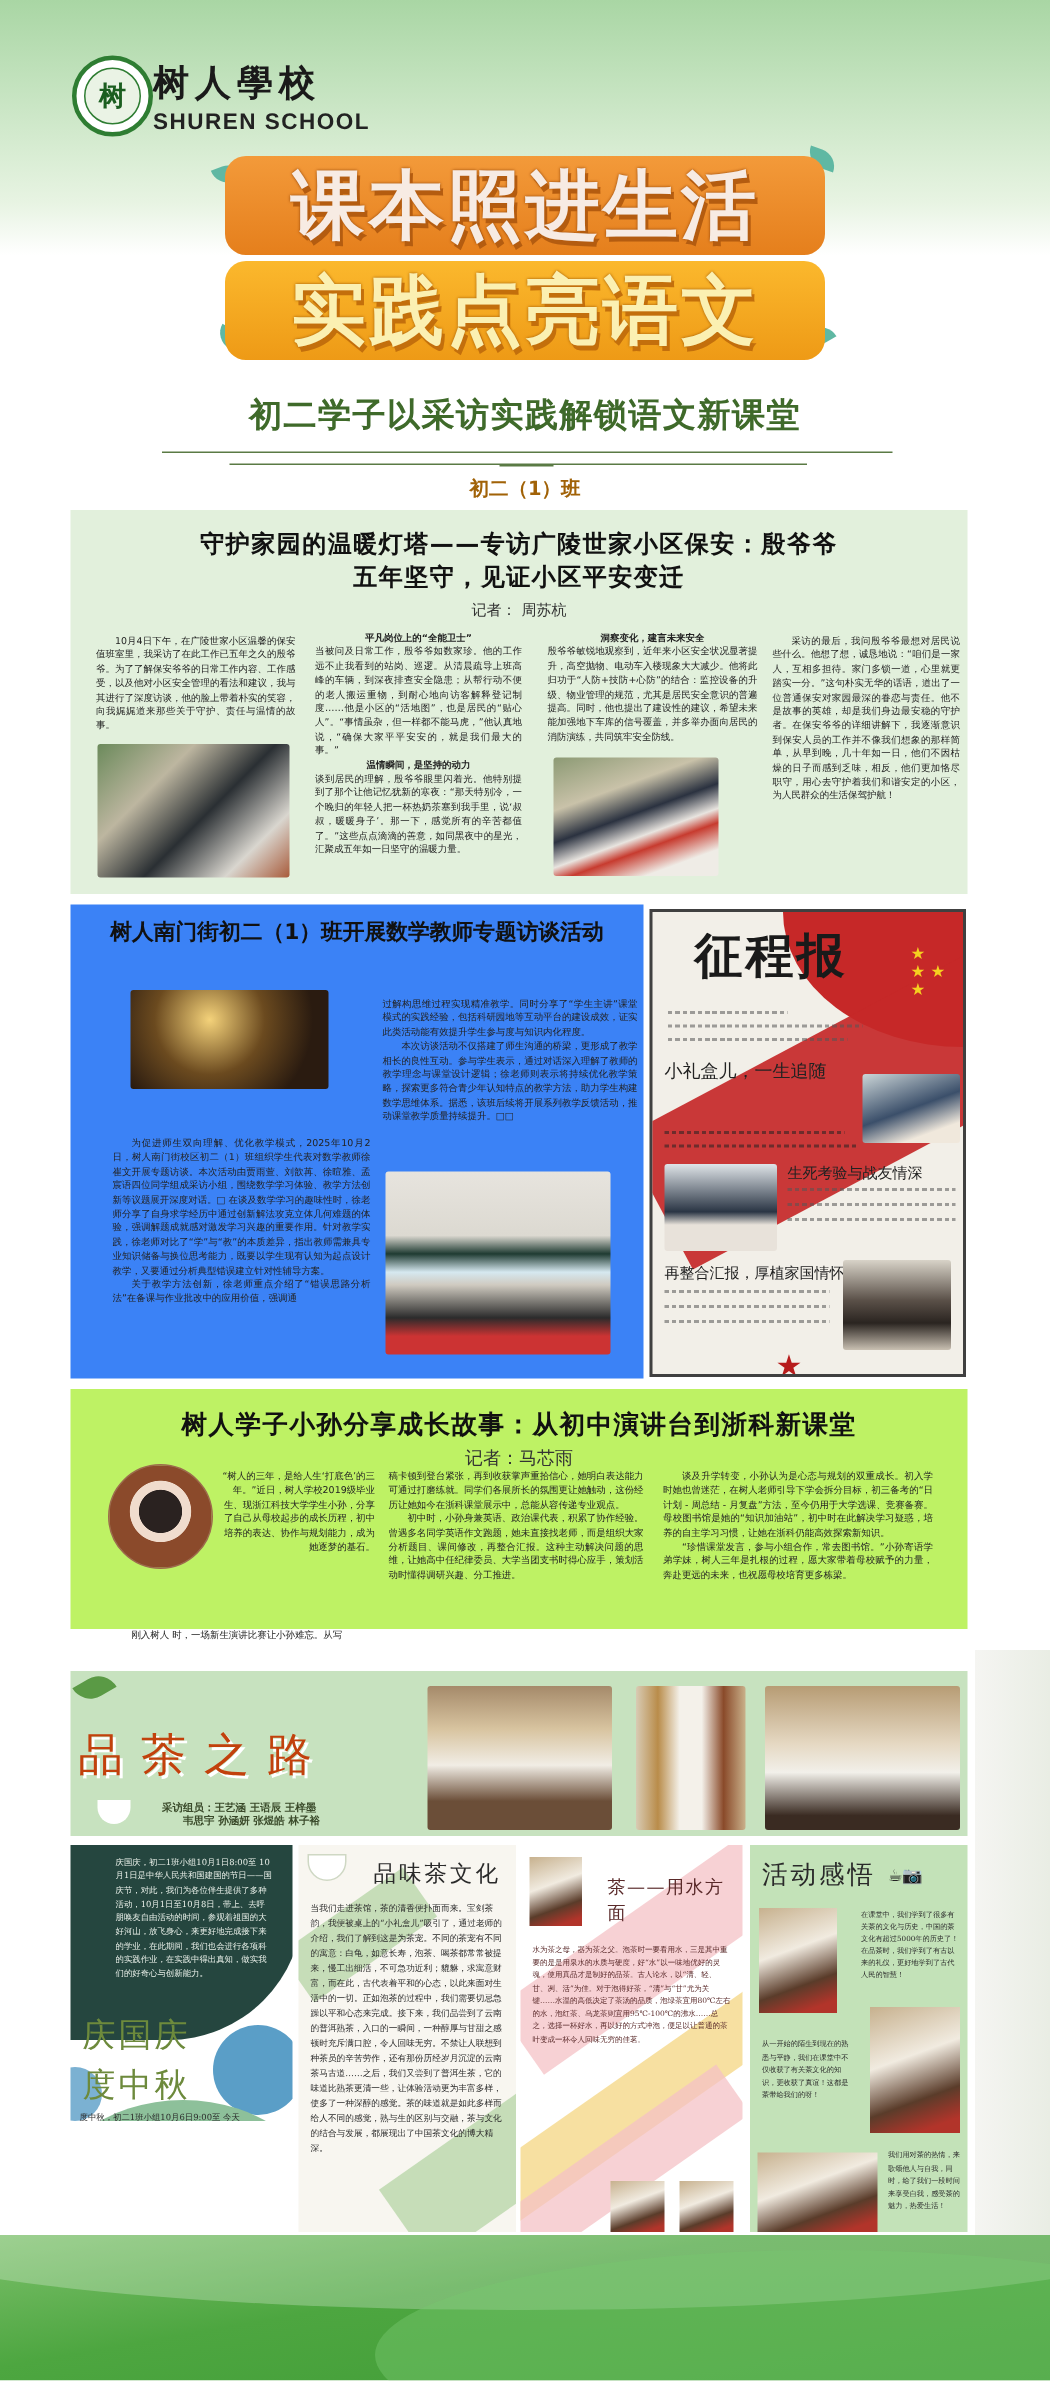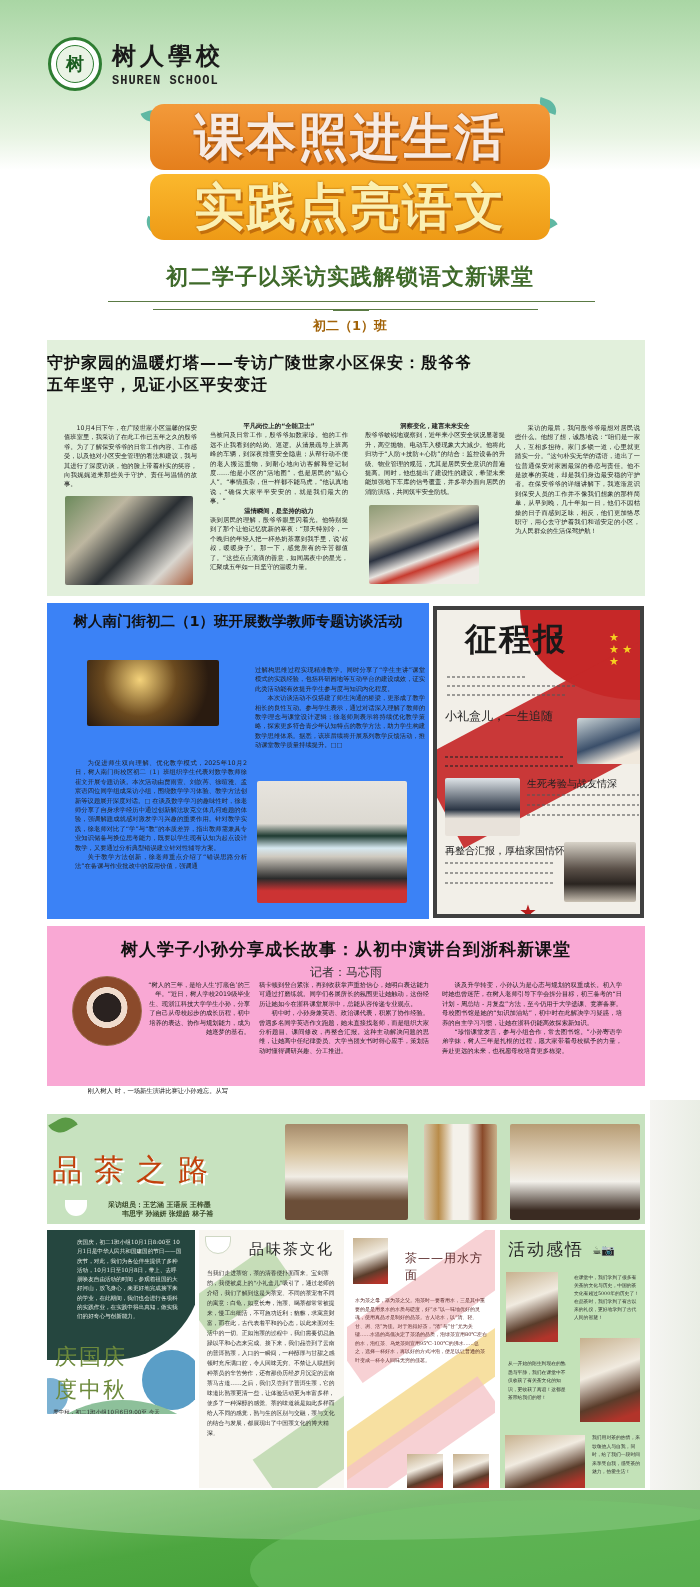--- a/index.html
+++ b/index.html
@@ -6,56 +6,56 @@
 html,body{width:700px;height:1587px;overflow:hidden}
 body{font-family:"DejaVu Sans","Liberation Sans",sans-serif;background:#fff;position:relative;color:#222}
 .bg-top{position:absolute;left:0;top:0;width:700px;height:170px;background:linear-gradient(#a9d6a4,#e8f4e3 80%,#fff)}
 .bg-bottom{position:absolute;left:0;top:1490px;width:700px;height:97px;background:linear-gradient(170deg,#7cc06b 0%,#4da640 40%,#3f9a35 100%);overflow:hidden}
 .bg-bottom .wave1{position:absolute;left:-100px;top:-60px;width:900px;height:110px;border-radius:50%;background:rgba(255,255,255,0.25)}
 .bg-bottom .wave2{position:absolute;left:250px;top:10px;width:600px;height:140px;border-radius:50%;background:rgba(120,200,110,0.45)}
 .bg-right{position:absolute;right:0;top:1100px;width:50px;height:400px;background:linear-gradient(90deg,#f5f5f2,#e9ede4)}
 .logo{position:absolute;left:48px;top:37px;display:flex;align-items:center}
 .logo-seal{width:54px;height:54px;border-radius:50%;border:3px solid #2e7d32;background:#fff;display:flex;align-items:center;justify-content:center;position:relative}
 .logo-seal .inner{width:38px;height:38px;border-radius:50%;border:1.5px solid #2e7d32;background:#eaf3e5;display:flex;align-items:center;justify-content:center;color:#1b5e20;font-weight:bold;font-size:18px;font-family:"DejaVu Serif",serif}
-.logo-text{margin-left:10px}
+.logo-text{}
 .logo-cn{font-family:"DejaVu Serif",serif;font-size:24px;font-weight:bold;color:#1a1a1a;letter-spacing:4px}
-.logo-en{font-family:Liberation Mono, monospace;font-size:12px;font-weight:bold;color:#222;letter-spacing:1px;margin-top:2px}
+.logo-en{font-family:Liberation Sans, sans-serif;font-size:15px;font-weight:bold;color:#222;letter-spacing:1px;margin-top:2px}
 .hero{position:absolute;left:150px;top:100px;width:400px;height:150px}
 .hero-line{position:absolute;left:0;width:400px;height:66px;display:flex;align-items:center;justify-content:center;border-radius:14px;font-size:50px;font-weight:900;letter-spacing:2px}
 .hero-line1{top:4px;background:linear-gradient(#f39a3a,#e57f1c);color:#f7ebe3;text-shadow:2px 3px 0 #b45c10,0 0 2px #8a3d05}
 .hero-line2{top:74px;background:linear-gradient(#fbb82d,#ee9a16);color:#fbf0b2;text-shadow:2px 3px 0 #c36f0c,0 0 2px #9b5404}
 .leaf{position:absolute;width:20px;height:12px;background:#5fb8a3;border-radius:0 12px 0 12px}
 .subtitle{position:absolute;left:0;top:262px;width:700px;text-align:center;font-size:22px;font-weight:900;color:#3f6a2a;letter-spacing:1px}
 .divider{position:absolute;left:108px;top:301px;width:487px;height:12px}
 .divider .l1{position:absolute;left:0;top:0;width:487px;height:1px;background:#5a7a44}
 .divider .l2{position:absolute;left:45px;top:8px;width:385px;height:1px;background:#5a7a44}
 .divider .v{position:absolute;left:225px;top:0;width:36px;height:10px;border-bottom:1.5px solid #5a7a44}
 .class-label{position:absolute;left:0;top:317px;width:700px;text-align:center;font-size:13px;font-weight:bold;color:#a16207}
 .panel{position:absolute}
 .p1{left:47px;top:340px;width:598px;height:256px;background:#e2f0dc}
-.p1 h2{font-size:16px;font-weight:900;line-height:22px;margin-top:12px;color:#111;letter-spacing:1px}
+.p1 h2{text-align:center;font-size:16px;font-weight:900;line-height:22px;margin-top:12px;color:#111;letter-spacing:1px}
 .byline{text-align:center;font-size:10px;color:#333;margin-top:4px}
 .col{position:absolute;font-size:6.3px;line-height:9.4px;color:#222;text-align:justify;text-indent:2em}
 .col .sub{font-weight:bold;text-align:center;text-indent:0;display:block}
 .photo{position:absolute;border-radius:2px;overflow:hidden}
 .ph-street{background:linear-gradient(135deg,#6b8a5b 0%,#bdb6a0 30%,#2a2f33 55%,#d9d6cf 80%,#a85b3b)}
 .ph-duo{background:linear-gradient(160deg,#8c9a74 0%,#c9c2a9 30%,#2b3240 48%,#e8e4df 62%,#c73b2f 70%,#efece6 85%)}
 .p2{left:47px;top:603px;width:382px;height:316px;background:#3b82f6}
 .p2 h2{text-align:center;font-size:14.5px;font-weight:900;margin-top:9px;color:#111}
 .p2 .byline{font-size:10px;margin-top:5px}
 .ph-carousel{background:radial-gradient(circle at 40% 30%,#f4d27a 0,#6b4a1f 40%,#2a1b10 75%);}
 .ph-class{background:linear-gradient(180deg,#e7e4de 0%,#dcd9d1 35%,#1f3b32 45%,#d6e8f0 55%,#cfcac0 62%,#2b2b2b 80%,#c33 90%)}
-.zcb{position:absolute;left:433px;top:606px;width:211px;height:312px;background:#f2efe8;overflow:hidden;border:4px solid #404040}
+.zcb{position:absolute;left:433px;top:606px;width:211px;height:312px;background:#f2efe8;overflow:hidden;border:2px solid #404040}
 .zcb .flag{position:absolute;left:-20px;top:10px;width:280px;height:100px;background:#c62828;transform:rotate(-28deg);transform-origin:left top;opacity:0.92;top:150px}
 .zcb .flag2{position:absolute;right:0;top:0;width:120px;height:90px;background:#c62828;border-bottom-left-radius:100%}
 .zcb .title{position:absolute;left:28px;top:8px;font-family:"DejaVu Serif",serif;font-size:32px;font-weight:bold;color:#1a1a1a;letter-spacing:2px}
 .zcb .stars{position:absolute;left:172px;top:22px;color:#f5d020;font-size:11px;line-height:12px}
 .zcb .hw{position:absolute;font-family:"DejaVu Serif",serif;color:#222}
 .zcb .lines{position:absolute;height:2px;background:repeating-linear-gradient(90deg,#555 0 3px,transparent 3px 5px);opacity:.55}
-.p3{left:47px;top:926px;width:598px;height:160px;background:#f9a8d4}
+.p3{left:47px;top:926px;width:598px;height:160px;background:#bef264}
 .p3 h2{text-align:center;font-size:17px;font-weight:900;margin-top:12px;color:#111;letter-spacing:1px}
 .p3 .byline{font-size:12px;margin-top:3px}
 .avatar{position:absolute;left:72px;top:976px;width:70px;height:70px;border-radius:50%;background:radial-gradient(circle at 50% 45%,#2a2220 0 28%,#f0dccd 29% 40%,#8b4a2b 41% 100%);border:1px solid #9c6b4c}
 .p4{left:47px;top:1114px;width:598px;height:110px;background:#c7e2bf}
 .tea-title{position:absolute;left:52px;top:1150px;font-family:"DejaVu Serif",serif;font-size:30px;color:#c2410c;letter-spacing:12px;text-shadow:2px 2px 0 #fff}
 .tea-members{position:absolute;left:108px;top:1201px;font-size:7px;font-weight:bold;color:#3a4a2a;line-height:9px}
 .cup{position:absolute;left:65px;top:1200px;width:22px;height:16px;background:#fff;border-radius:0 0 12px 12px}
 .leaf2{position:absolute;left:50px;top:1118px;width:26px;height:14px;background:#5a9a45;border-radius:0 14px 0 14px;transform:rotate(-30deg)}
 .ph-tea1{background:linear-gradient(180deg,#a58a6a 0%,#d8c4a0 30%,#f1ede5 55%,#6b4e38 80%)}
 .ph-tea2{background:linear-gradient(90deg,#d8cbb4 0%,#b98c4a 20%,#f4f1ea 40%,#f4f1ea 60%,#8a4a2a 80%,#c9b08a 100%)}
@@ -105,20 +105,21 @@
     <div class="l2"></div>
     <div class="v"></div>
 </div>
 <div class="class-label">初二（1）班</div>
 
 <div class="panel p1">
   <h2>
     <span>守护家园的温暖灯塔——专访广陵世家小区保安：殷爷爷</span><br>
     <span>五年坚守，见证小区平安变迁</span>
   </h2>
+  <div class="byline">记者：  周苏杭</div>
   <div class="col" style="left:17px;top:83px;width:133px">10月4日下午，在广陵世家小区温馨的保安值班室里，我采访了在此工作已五年之久的殷爷爷。为了了解保安爷爷的日常工作内容、工作感受，以及他对小区安全管理的看法和建议，我与其进行了深度访谈，他的脸上带着朴实的笑容，向我娓娓道来那些关于守护、责任与温情的故事。</div>
   <div class="photo ph-street" style="left:18px;top:156px;width:128px;height:89px"></div>
   <div class="col" style="left:163px;top:81px;width:138px;height:170px">
     <span class="sub">平凡岗位上的“全能卫士”</span>
     <span>当被问及日常工作，殷爷爷如数家珍。他的工作远不止我看到的站岗、巡逻。从清晨疏导上班高峰的车辆，到深夜排查安全隐患；从帮行动不便的老人搬运重物，到耐心地向访客解释登记制度……他是小区的“活地图”，也是居民的“贴心人”。“事情虽杂，但一样都不能马虎，”他认真地说，“确保大家平平安安的，就是我们最大的事。”</span>
     <span class="sub">温情瞬间，是坚持的动力</span>
     <span>谈到居民的理解，殷爷爷眼里闪着光。他特别提到了那个让他记忆犹新的寒夜：“那天特别冷，一个晚归的年轻人把一杯热奶茶塞到我手里，说‘叔叔，暖暖身子’。那一下，感觉所有的辛苦都值了。”这些点点滴滴的善意，如同黑夜中的星光，汇聚成五年如一日坚守的温暖力量。</span>
   </div>
   <div class="col" style="left:318px;top:81px;width:140px">
     <span class="sub">洞察变化，建言未来安全</span>

